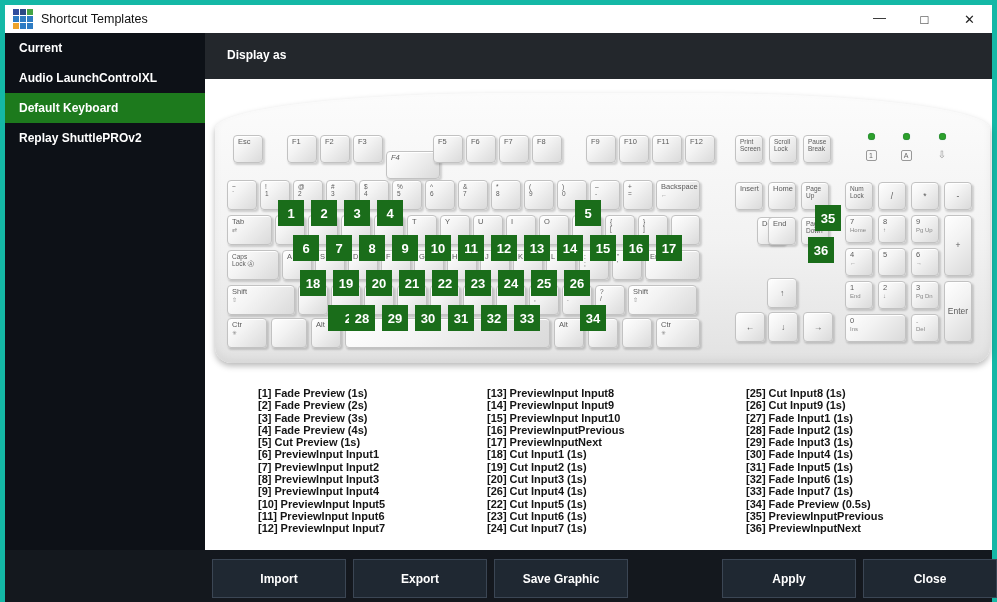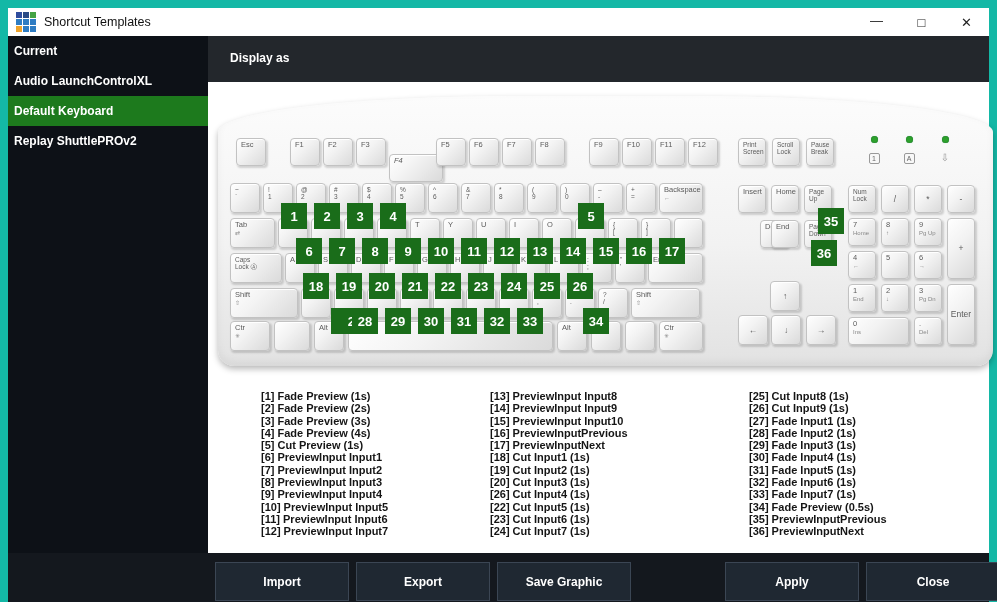--- a/index.html
+++ b/index.html
@@ -1,32 +1,32 @@
 <!DOCTYPE html>
 <html><head>
 <meta charset="utf-8">
 <style>
   * { margin:0; padding:0; box-sizing:border-box; }
   html,body { width:997px; height:602px; }
   body { font-family:"Liberation Sans", sans-serif; background:#fff; position:relative; overflow:hidden; }
 
-  .window { position:absolute; inset:0; background:#fff; border:8px solid #14b8a6; }
+  .window { position:absolute; inset:0; background:#fff; border:5px solid #14b8a6; }
 
   
   .titlebar { position:absolute; left:0; top:0; right:0; height:28px; background:#fff; display:flex; align-items:center; }
   .app-logo { display:grid; grid-template-columns:repeat(3,6px); grid-template-rows:repeat(3,6px); gap:1px; margin:0 8px 0 8px; }
   .app-logo span { width:6px; height:6px; display:block; }
   .win-title { font-size:12.5px; color:#111; }
   .win-controls { position:absolute; right:0; top:0; height:28px; display:flex; }
   .win-btn { width:45px; height:28px; display:flex; align-items:center; justify-content:center; color:#222; font-size:13px; cursor:default; }
   .win-btn.min span { position:relative; top:-2px; }
 
   
   .sidebar { position:absolute; left:0; top:28px; width:200px; height:519px; background:#0d1117; }
-  .side-item { height:30px; display:flex; align-items:center; padding-left:6px; color:#fff; font-size:12px; font-weight:bold; cursor:default; }
+  .side-item { height:30px; display:flex; align-items:center; padding-left:14px; color:#fff; font-size:12px; font-weight:bold; cursor:default; }
 
   
   .topbar { position:absolute; left:200px; top:28px; right:0; height:46px; background:#23272c; }
   .display-label { position:absolute; left:22px; top:15px; color:#fff; font-size:12px; font-weight:bold; }
   .dropdown { position:absolute; left:108px; top:11px; width:207px; height:23px; background:#fff; border:1px solid #9a9a9a; box-shadow:0 0 0 1px #e5e5e5; display:flex; align-items:center; padding-left:5px; font-size:12px; color:#111; }
   .dropdown .chev { position:absolute; right:7px; top:1px; color:#444; font-size:12px; }
 
   
   .kb-panel { position:absolute; left:210px; top:88px; width:775px; height:270px;
     background:linear-gradient(180deg,#fcfcfc 0%,#f2f2f2 55%,#e2e2e2 100%);

